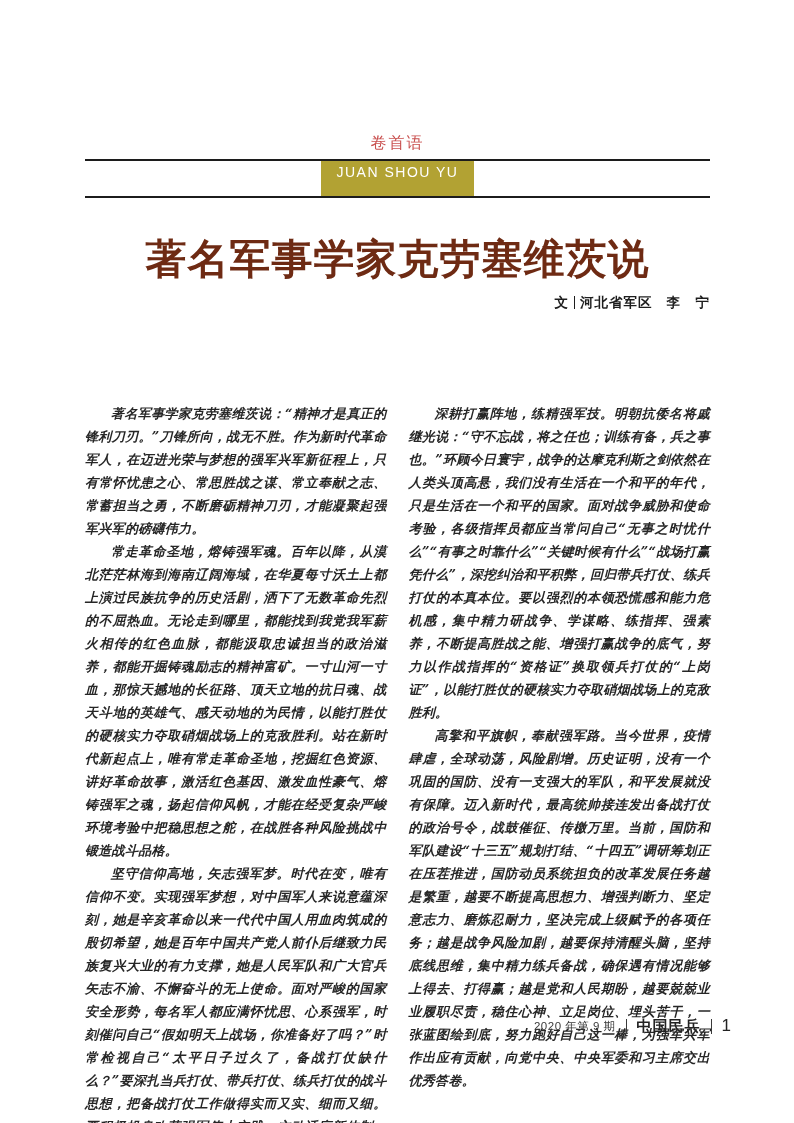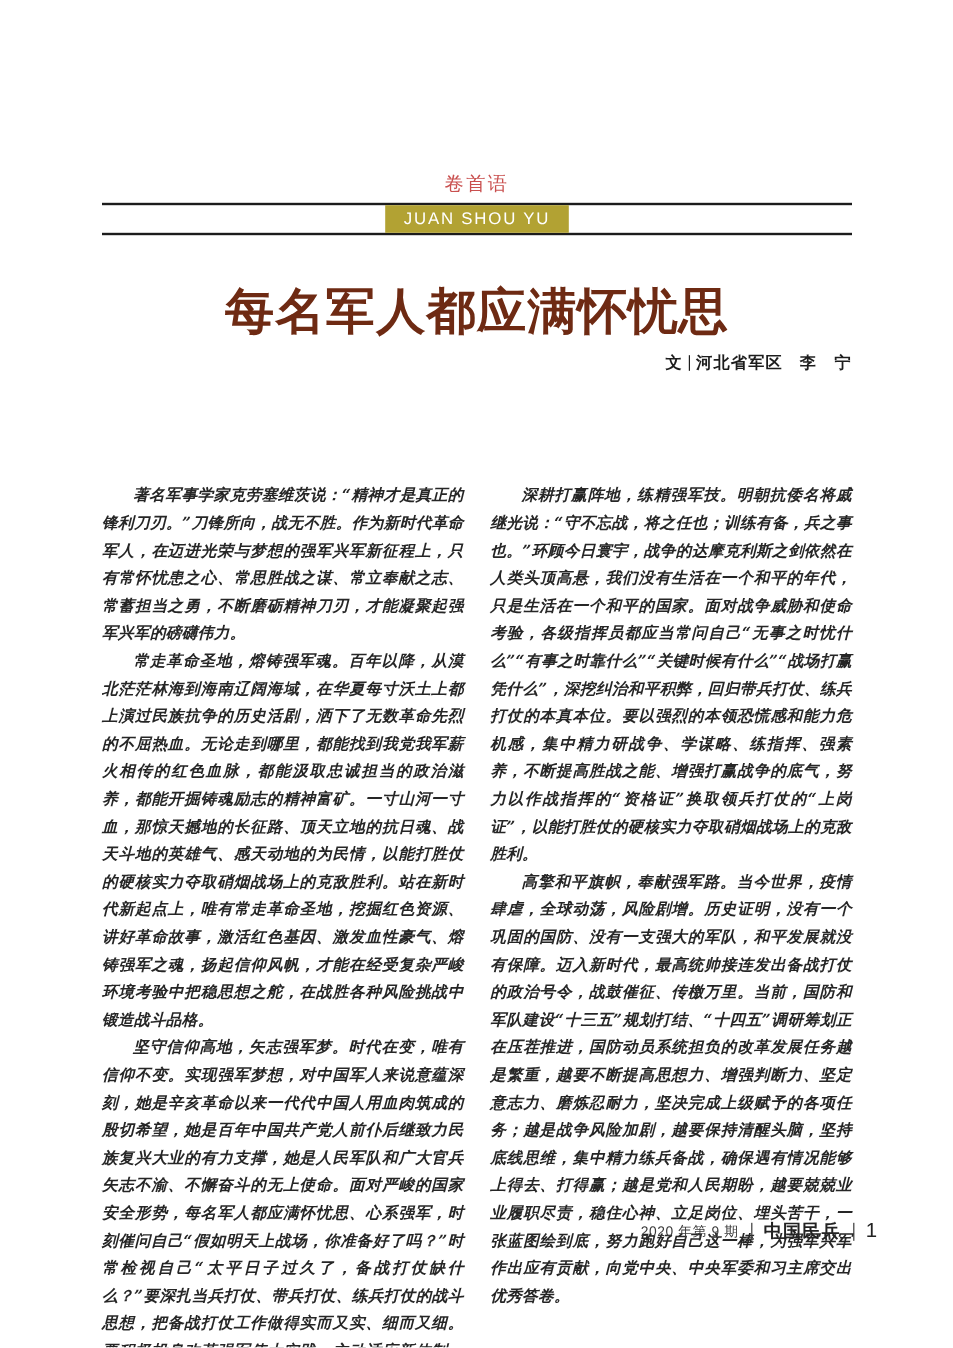--- a/index.html
+++ b/index.html
@@ -10,21 +10,21 @@
     position: relative;
     width: 794px;
     height: 1123px;
     background: #ffffff;
     overflow: hidden;
   }
 
   
   .kicker {
     position: absolute;
-    top: 143px;
+    top: 133px;
     left: 85px;
     width: 625px;
   }
   .kicker-cn {
     text-align: center;
     color: #c9504f;
     font-size: 16px;
     letter-spacing: 2px;
     margin-bottom: 5px;
     font-family: "DejaVu Sans", sans-serif;
@@ -36,21 +36,21 @@
   .band-row {
     display: flex;
     justify-content: center;
     margin: 0;
   }
   .gold-band {
     background: #b2a233;
     color: #ffffff;
     font-size: 14px;
     letter-spacing: 1.5px;
-    padding: 3px 16px 4px 16px;
+    padding: 3px 16px 16px 16px;
     line-height: 16px;
     font-family: "Liberation Sans", sans-serif;
   }
 
   
   .title {
     position: absolute;
     top: 232px;
     left: 85px;
     width: 625px;
@@ -148,21 +148,21 @@
     <div class="kicker-cn">卷首语</div>
     <div class="rule"></div>
     <div class="band-row">
       <div class="gold-band">
         <span>JUAN SHOU YU</span>
       </div>
     </div>
     <div class="rule"></div>
   </header>
 
-  <h1 class="title">每名军人都应满怀忧思</h1>
+  <h1 class="title">著名军事学家克劳塞维茨说</h1>
 
   <div class="byline">
     <span>文</span><span class="byline-bar"></span><span>河北省军区</span><span class="byline-author">李　宁</span>
   </div>
 
   <main class="columns">
     <div class="col">
       <p class="para indent">著名军事学家克劳塞维茨说：“精神才是真正的锋利刀刃。”刀锋所向，战无不胜。作为新时代革命军人，在迈进光荣与梦想的强军兴军新征程上，只有常怀忧患之心、常思胜战之谋、常立奉献之志、常蓄担当之勇，不断磨砺精神刀刃，才能凝聚起强军兴军的磅礴伟力。</p>
       <p class="para indent">常走革命圣地，熔铸强军魂。百年以降，从漠北茫茫林海到海南辽阔海域，在华夏每寸沃土上都上演过民族抗争的历史活剧，洒下了无数革命先烈的不屈热血。无论走到哪里，都能找到我党我军薪火相传的红色血脉，都能汲取忠诚担当的政治滋养，都能开掘铸魂励志的精神富矿。一寸山河一寸血，那惊天撼地的长征路、顶天立地的抗日魂、战天斗地的英雄气、感天动地的为民情，以能打胜仗的硬核实力夺取硝烟战场上的克敌胜利。站在新时代新起点上，唯有常走革命圣地，挖掘红色资源、讲好革命故事，激活红色基因、激发血性豪气、熔铸强军之魂，扬起信仰风帆，才能在经受复杂严峻环境考验中把稳思想之舵，在战胜各种风险挑战中锻造战斗品格。</p>
       <p class="para indent">坚守信仰高地，矢志强军梦。时代在变，唯有信仰不变。实现强军梦想，对中国军人来说意蕴深刻，她是辛亥革命以来一代代中国人用血肉筑成的殷切希望，她是百年中国共产党人前仆后继致力民族复兴大业的有力支撑，她是人民军队和广大官兵矢志不渝、不懈奋斗的无上使命。面对严峻的国家安全形势，每名军人都应满怀忧思、心系强军，时刻催问自己“假如明天上战场，你准备好了吗？”时常检视自己“太平日子过久了，备战打仗缺什么？”要深扎当兵打仗、带兵打仗、练兵打仗的战斗思想，把备战打仗工作做得实而又实、细而又细。要积极投身改革强军伟大实践，主动适应新体制，释放新效能，展现新活力，切实把改革强军实效真正落到胜任本职、能打胜仗之上。愿</p>

